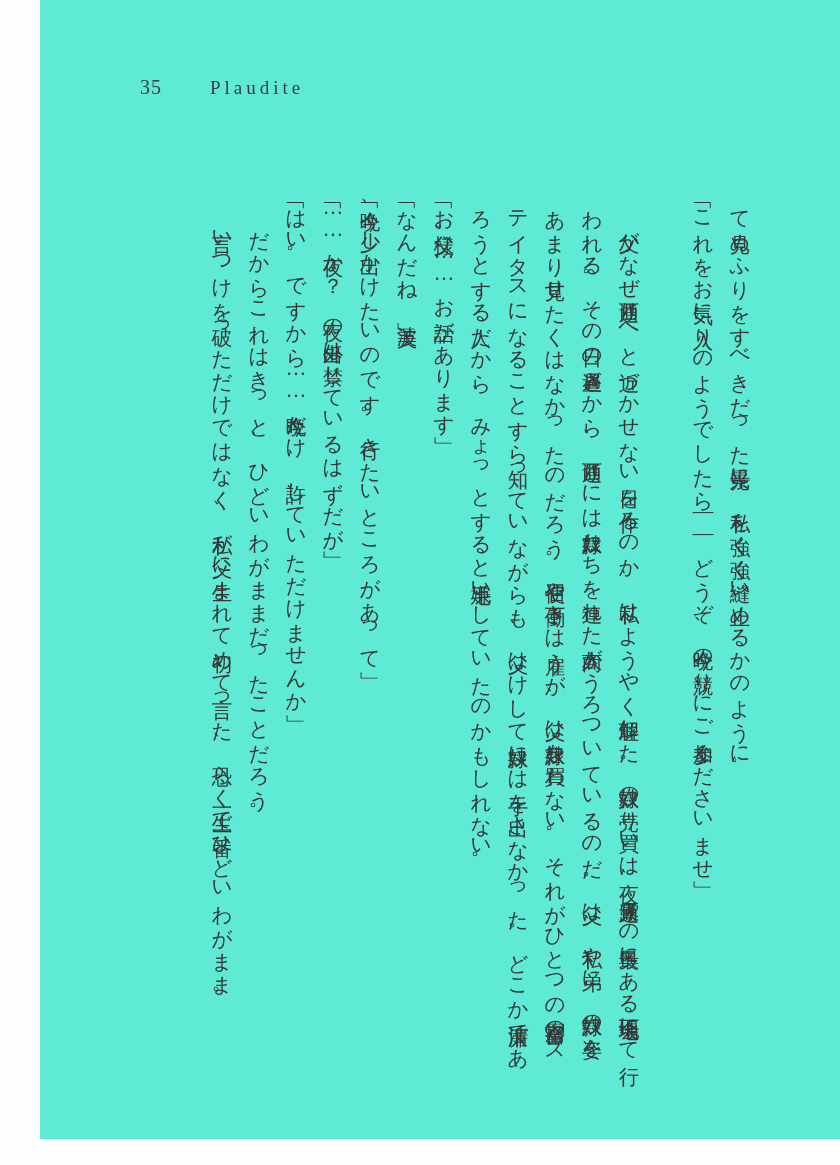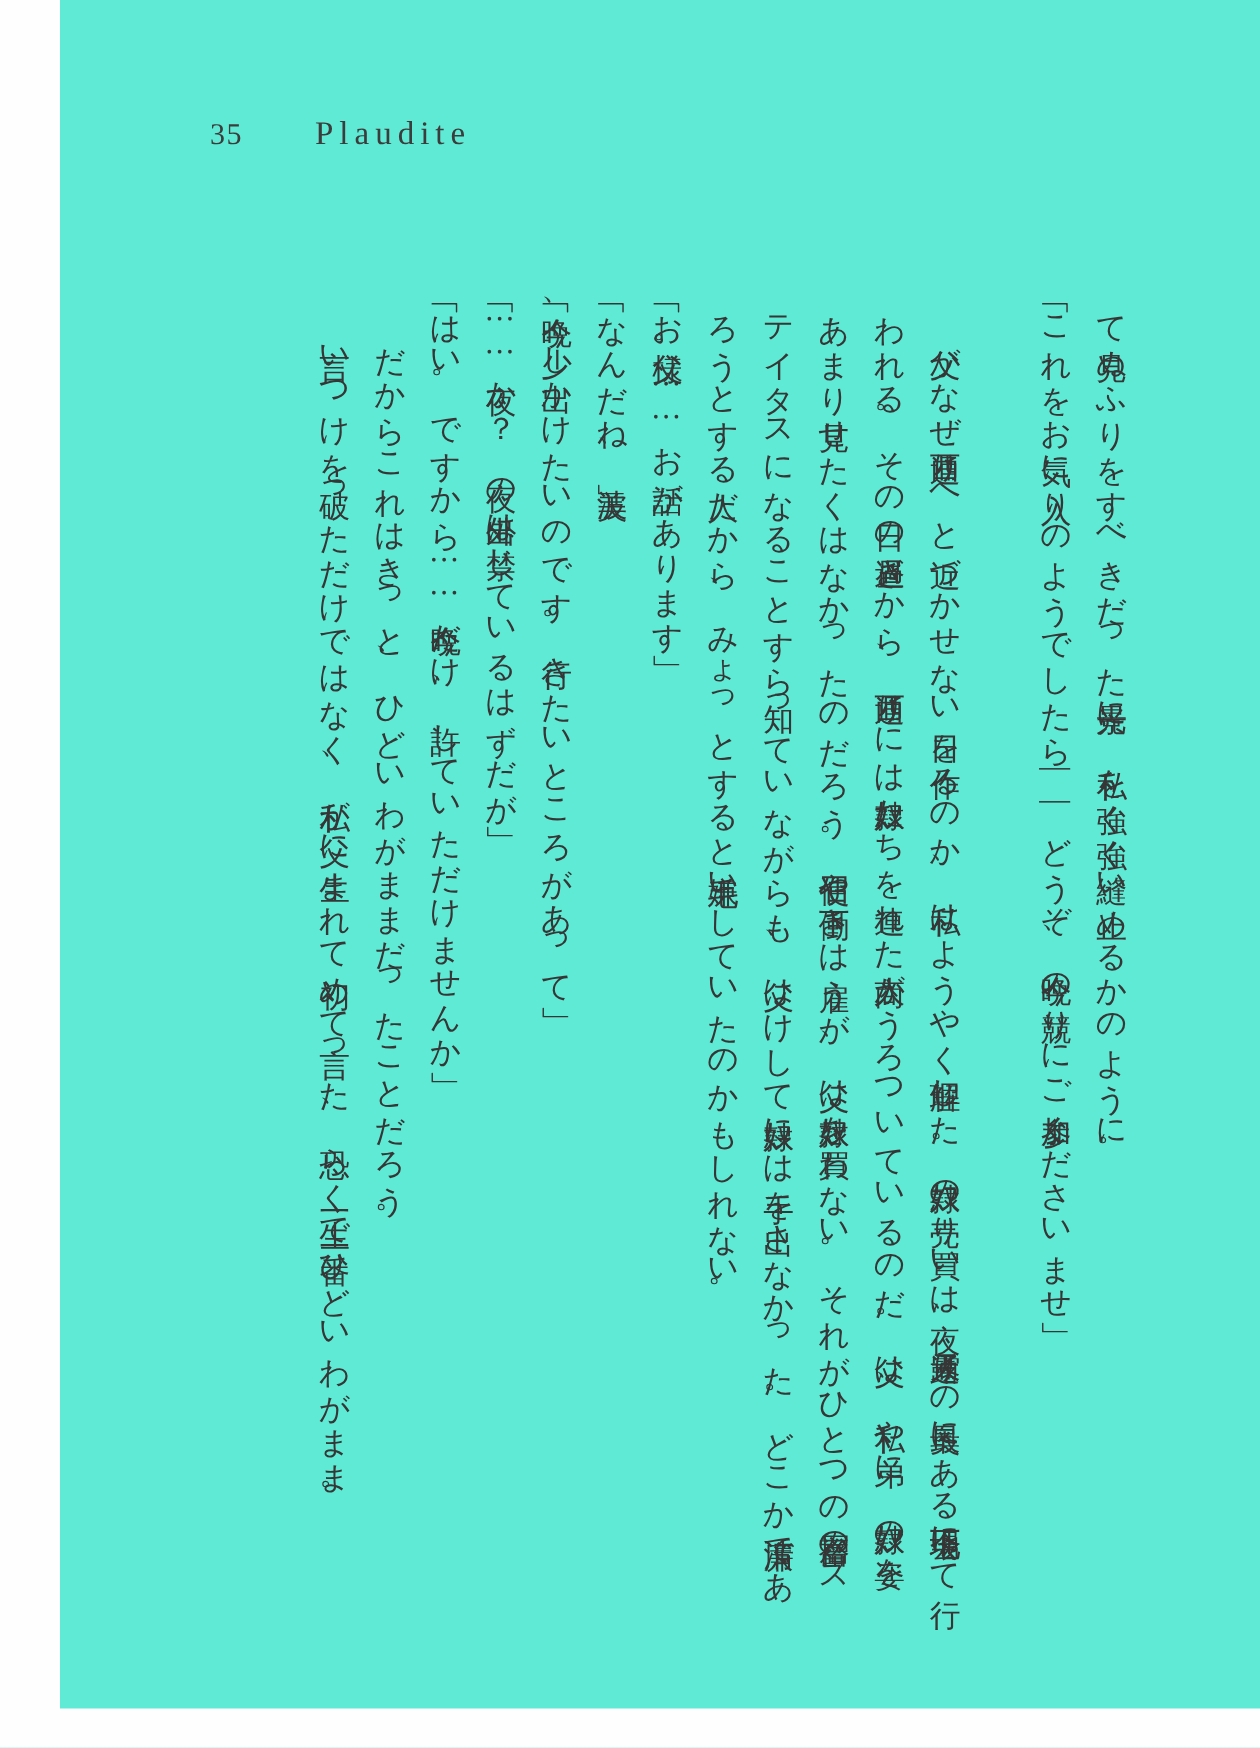--- a/index.html
+++ b/index.html
@@ -25,21 +25,21 @@
     display: flex;
     align-items: baseline;
     color: #3c3c3c;
   }
   .page-number {
     font-size: 20px;
     letter-spacing: 1px;
   }
   .running-title {
     margin-left: 48px;
-    font-size: 22px;
+    font-size: 19px;
     letter-spacing: 4px;
     font-family: Liberation Serif, serif;
   }
   .text-block {
     position: absolute;
     top: 196px;
     right: 122px;
     height: 872px;
     writing-mode: vertical-rl;
     text-orientation: upright;

